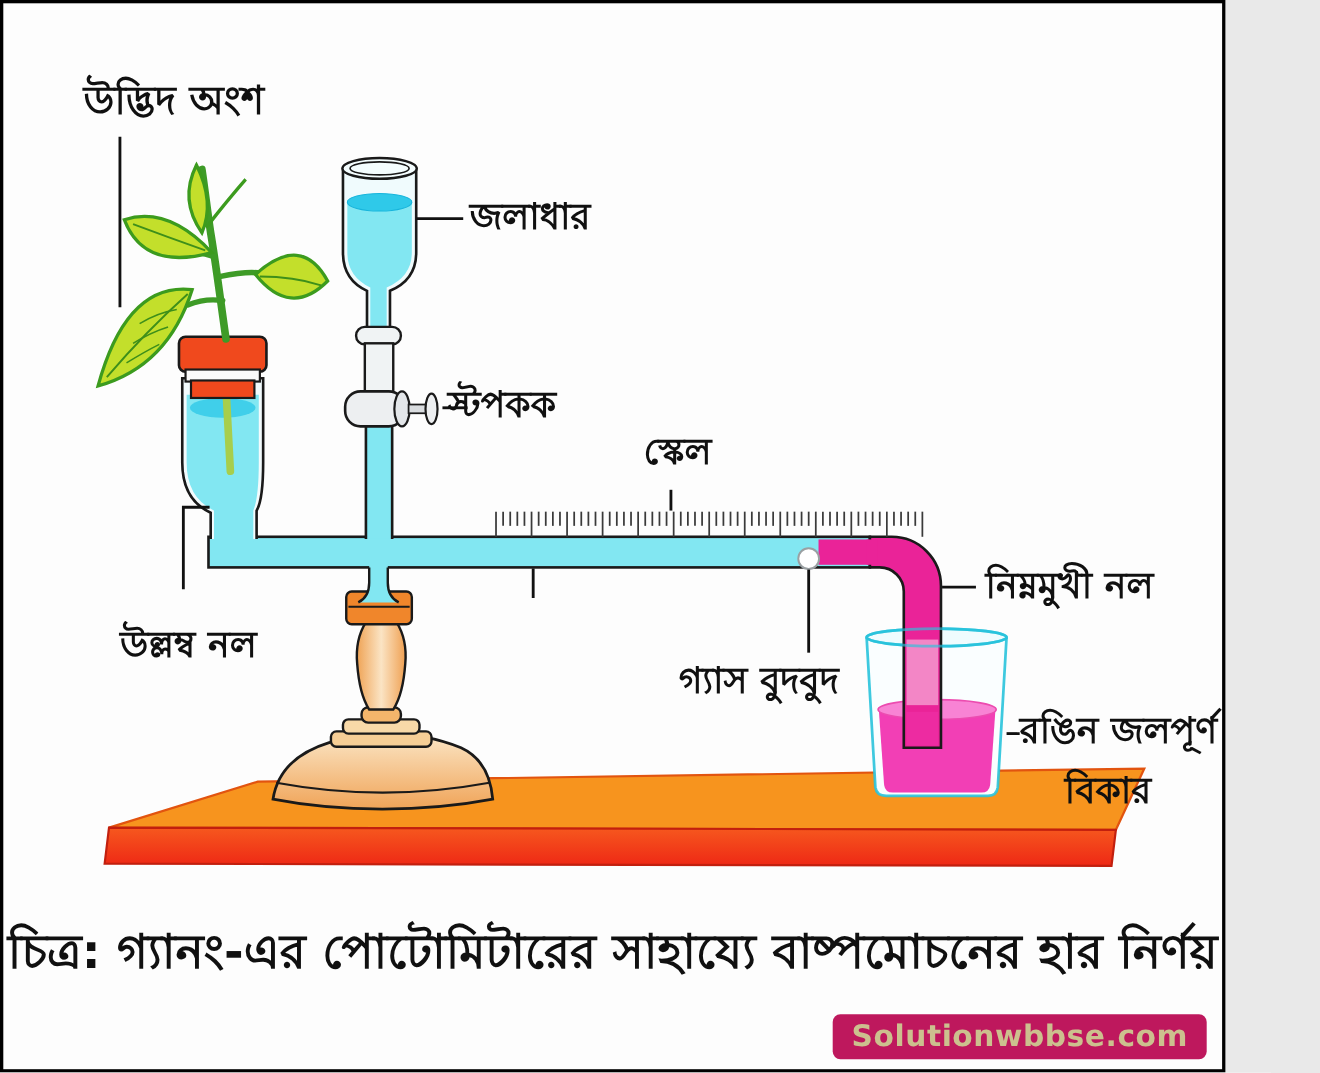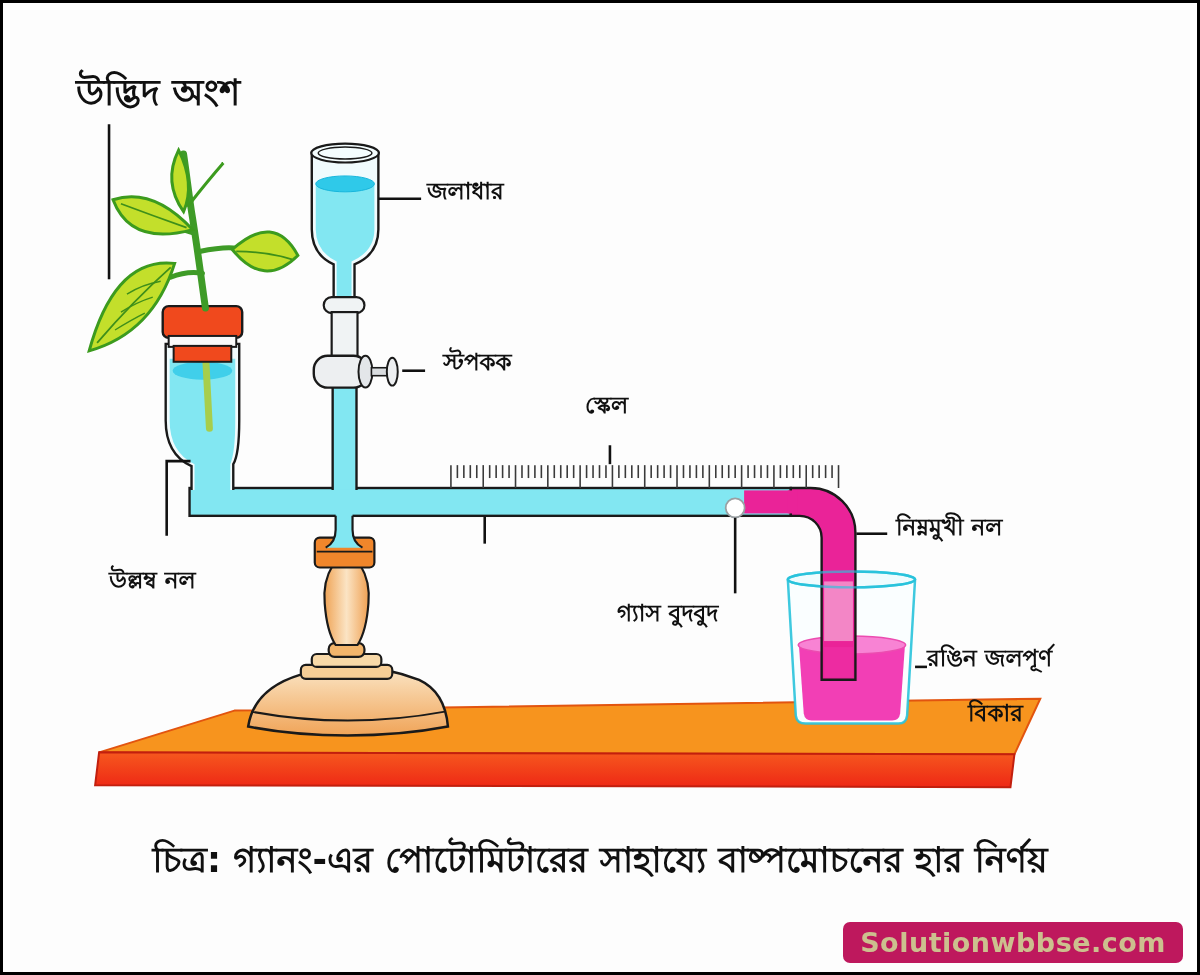--- a/index.html
+++ b/index.html
@@ -8,32 +8,32 @@
     --magenta-liquid:#F23FB5;
     --table-orange:#F7941E;
     --cork-red:#F0491D;
     --leaf-green:#C3DF2B;
     --leaf-outline:#3C9B1E;
     --beaker-teal:#29C3DC;
     --stand-tan:#F3B56B;
   }
   html,body{margin:0;padding:0;background:#e9e9e9;}
   #stage{
-    position:relative;width:1200px;height:975px;background:#fdfdfd;
+    position:relative;width:1114px;height:975px;background:#fdfdfd;
     border:3px solid #000;box-sizing:border-box;overflow:hidden;
     font-family:"DejaVu Sans",sans-serif;
   }
   svg.drawing{position:absolute;left:0;top:0;}
   .lbl{
-    position:absolute;color:#101010;font-weight:700;font-size:23px;
+    position:absolute;color:#101010;font-weight:700;font-size:33px;
     line-height:1.12;white-space:nowrap;
   }
   #caption{
     position:absolute;left:0;right:0;top:830px;text-align:center;
-    font-size:35px;font-weight:600;color:#101010;
+    font-size:43px;font-weight:600;color:#101010;
   }
   #watermark{
     position:absolute;right:14px;bottom:9px;background:#be185d;color:#CCC08E;
     font-size:27px;font-weight:700;padding:5px 17px;border-radius:7px;
     letter-spacing:.5px;
   }
 </style>
 </head>
 <body>
 
@@ -228,21 +228,21 @@
       <path d="M188,461 L164,461 L164,536"></path>
       <path d="M484,517 L484,544"></path>
       <path d="M736,518 L736,594"></path>
       <path d="M858,534 L889,534"></path>
       <path d="M917,668 L929,668"></path>
     </g>
   </svg>
 
   <div class="lbl" style="left:73px;top:70px;font-size:36px">উদ্ভিদ অংশ</div>
   <div class="lbl" style="left:424px;top:176px">জলাধার</div>
-  <div class="lbl" style="left:440px;top:347px">স্টপকক</div>
+  <div class="lbl" style="left:404px;top:347px">স্টপকক</div>
   <div class="lbl" style="left:582px;top:390px">স্কেল</div>
   <div class="lbl" style="left:106px;top:565px">উল্লম্ব নল</div>
   <div class="lbl" style="left:893px;top:512px">নিম্নমুখী নল</div>
   <div class="lbl" style="left:614px;top:598px">গ্যাস বুদবুদ</div>
   <div>
     <div class="lbl" style="left:924px;top:643px">রঙিন জলপূর্ণ</div>
     <div class="lbl" style="left:965px;top:698px">বিকার</div>
   </div>
 
   <div id="caption">চিত্র: গ্যানং-এর পোটোমিটারের সাহায্যে বাষ্পমোচনের হার নির্ণয়</div>

